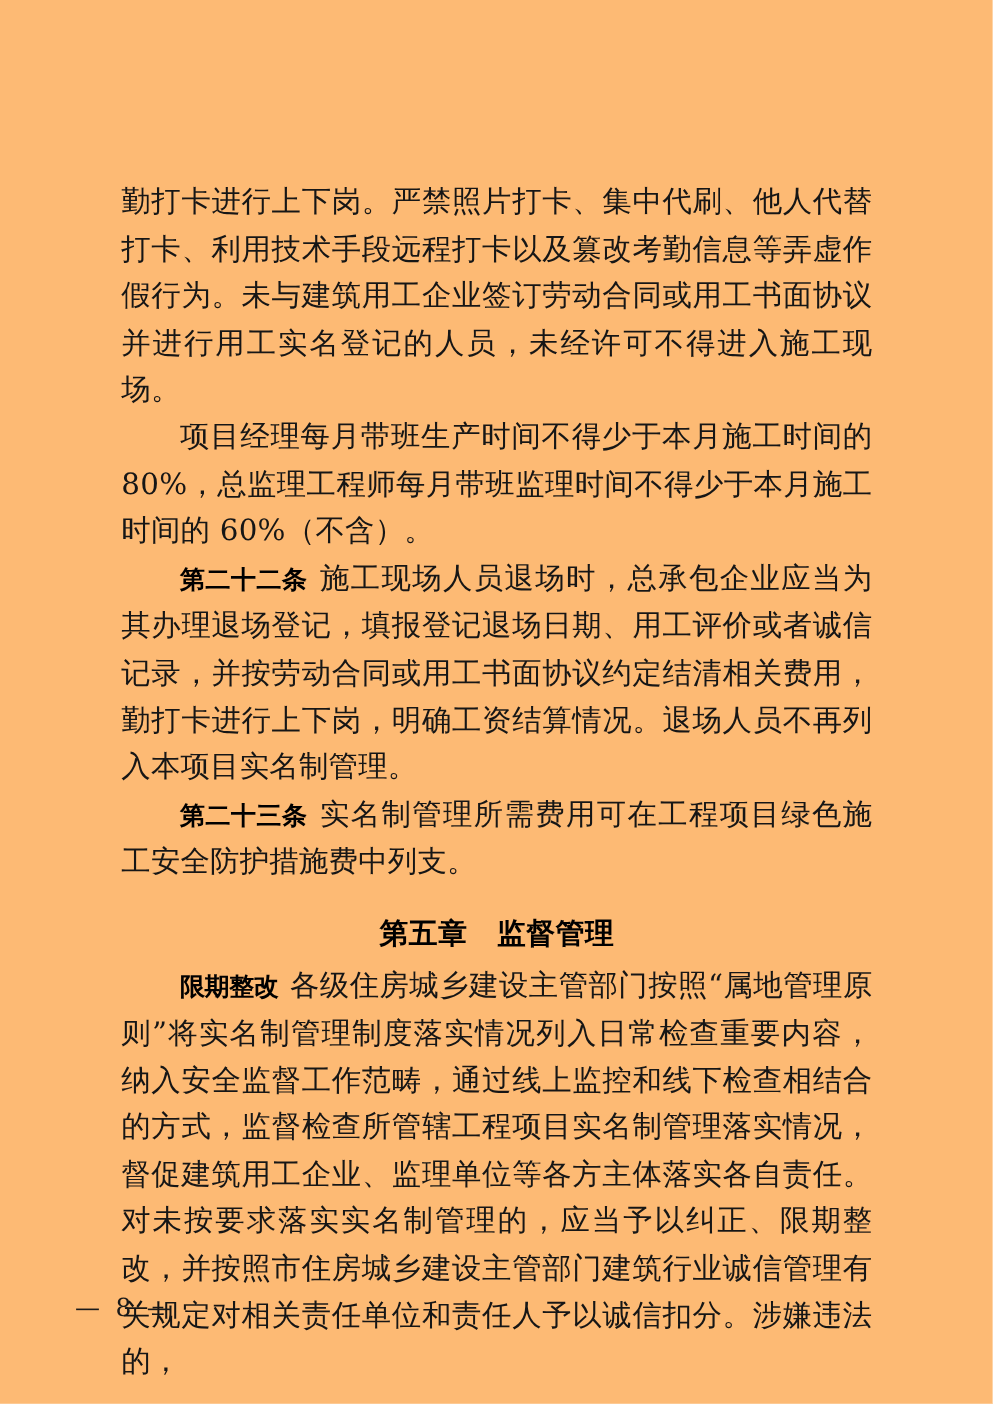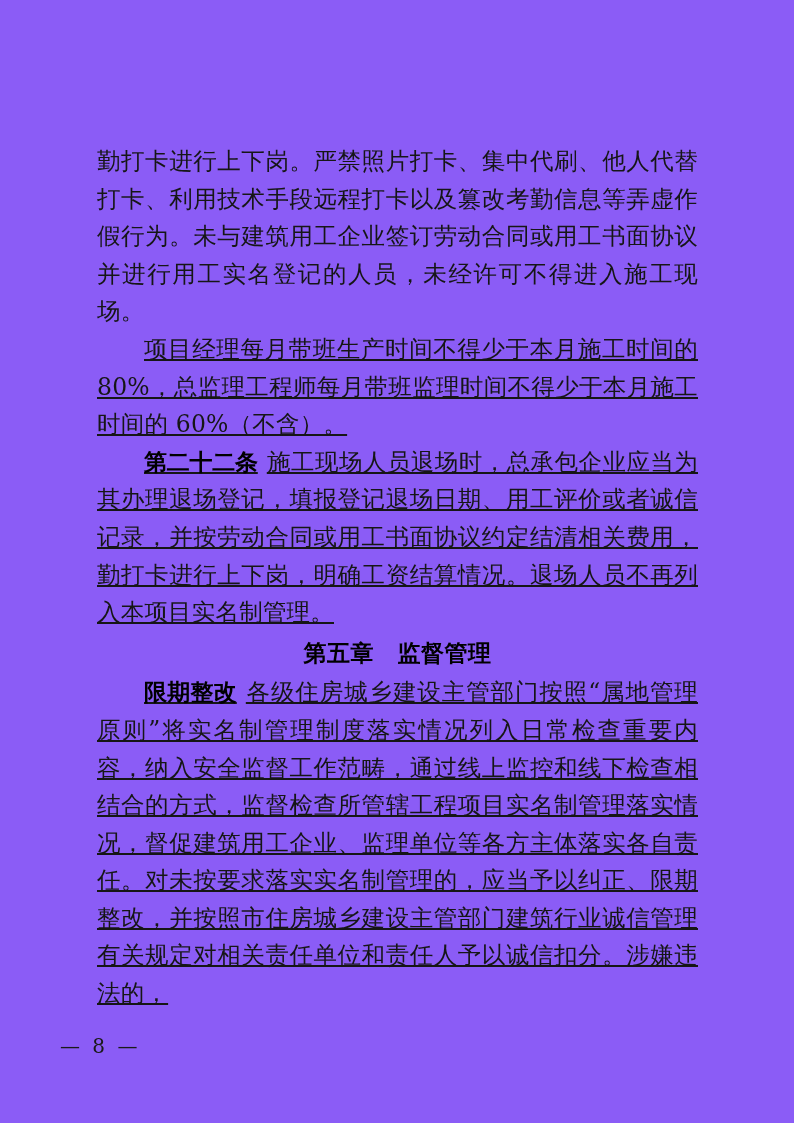--- a/index.html
+++ b/index.html
@@ -14,21 +14,21 @@
     position: relative;
     overflow: hidden;
     font-family: "DejaVu Serif", "Liberation Serif", serif;
     color: #1a1a1a;
     -webkit-font-smoothing: antialiased;
   }
 
   .page {
     position: absolute;
     inset: 0;
-    background: #8b5cf6;
+    background: #fdba74;
   }
 
   .content {
     position: absolute;
     left: 97px;
     top: 143px;
     width: 601px;
   }
 
   
@@ -44,47 +44,46 @@
     color: #161616;
     word-break: break-all;
   }
 
   .para + .para {
     margin-top: 0px;
   }
 
   .para.indent {
     text-indent: 47px;
-    text-decoration: underline;
   }
 
   
   .article-marker {
     font-family: "DejaVu Sans", "Liberation Sans", sans-serif;
     font-weight: bold;
-    font-size: 23px;
+    font-size: 20px;
     letter-spacing: -0.5px;
     color: #000000;
   }
 
   .marker-gap {
     display: inline-block;
     width: 9px;
   }
 
   
   .chapter-heading {
-    font-family: Liberation Serif, serif;
+    font-family: Liberation Mono, monospace;
     font-weight: bold;
     font-size: 23px;
     line-height: 37.6px;
     text-align: center;
     color: #000000;
     letter-spacing: 0.5px;
-    margin: 3px 0 2px 0;
+    margin: 21px 0 2px 0;
     white-space: pre;
   }
 
   
   .page-number {
     position: absolute;
     left: 60px;
     top: 1034px;
     width: 120px;
     font-family: "DejaVu Serif", "Liberation Serif", serif;
@@ -109,20 +108,23 @@
 
     <p class="para indent">
       <span>项目经理每月带班生产时间不得少于本月施工时间的 80%，总监理工程师每月带班监理时间不得少于本月施工时间的 60%（不含）。</span>
     </p>
 
 
     <p class="para indent">
       <span class="article-marker">第二十二条</span><span class="marker-gap"></span><span>施工现场人员退场时，总承包企业应当为其办理退场登记，填报登记退场日期、用工评价或者诚信记录，并按劳动合同或用工书面协议约定结清相关费用，勤打卡进行上下岗，明确工资结算情况。退场人员不再列入本项目实名制管理。</span>
     </p>
 
+    <p class="para indent">
+      <span class="article-marker">第二十三条</span><span class="marker-gap"></span><span>实名制管理所需费用可在工程项目绿色施工安全防护措施费中列支。</span>
+    </p>
 
     <div class="chapter-heading">第五章　监督管理</div>
 
     <p class="para indent">
       <span class="article-marker">限期整改</span><span class="marker-gap"></span><span>各级住房城乡建设主管部门按照“属地管理原则”将实名制管理制度落实情况列入日常检查重要内容，纳入安全监督工作范畴，通过线上监控和线下检查相结合的方式，监督检查所管辖工程项目实名制管理落实情况，督促建筑用工企业、监理单位等各方主体落实各自责任。对未按要求落实实名制管理的，应当予以纠正、限期整改，并按照市住房城乡建设主管部门建筑行业诚信管理有关规定对相关责任单位和责任人予以诚信扣分。涉嫌违法的，</span>
     </p>
 
   </div>
 
   <div class="page-number">— 8 —</div>

